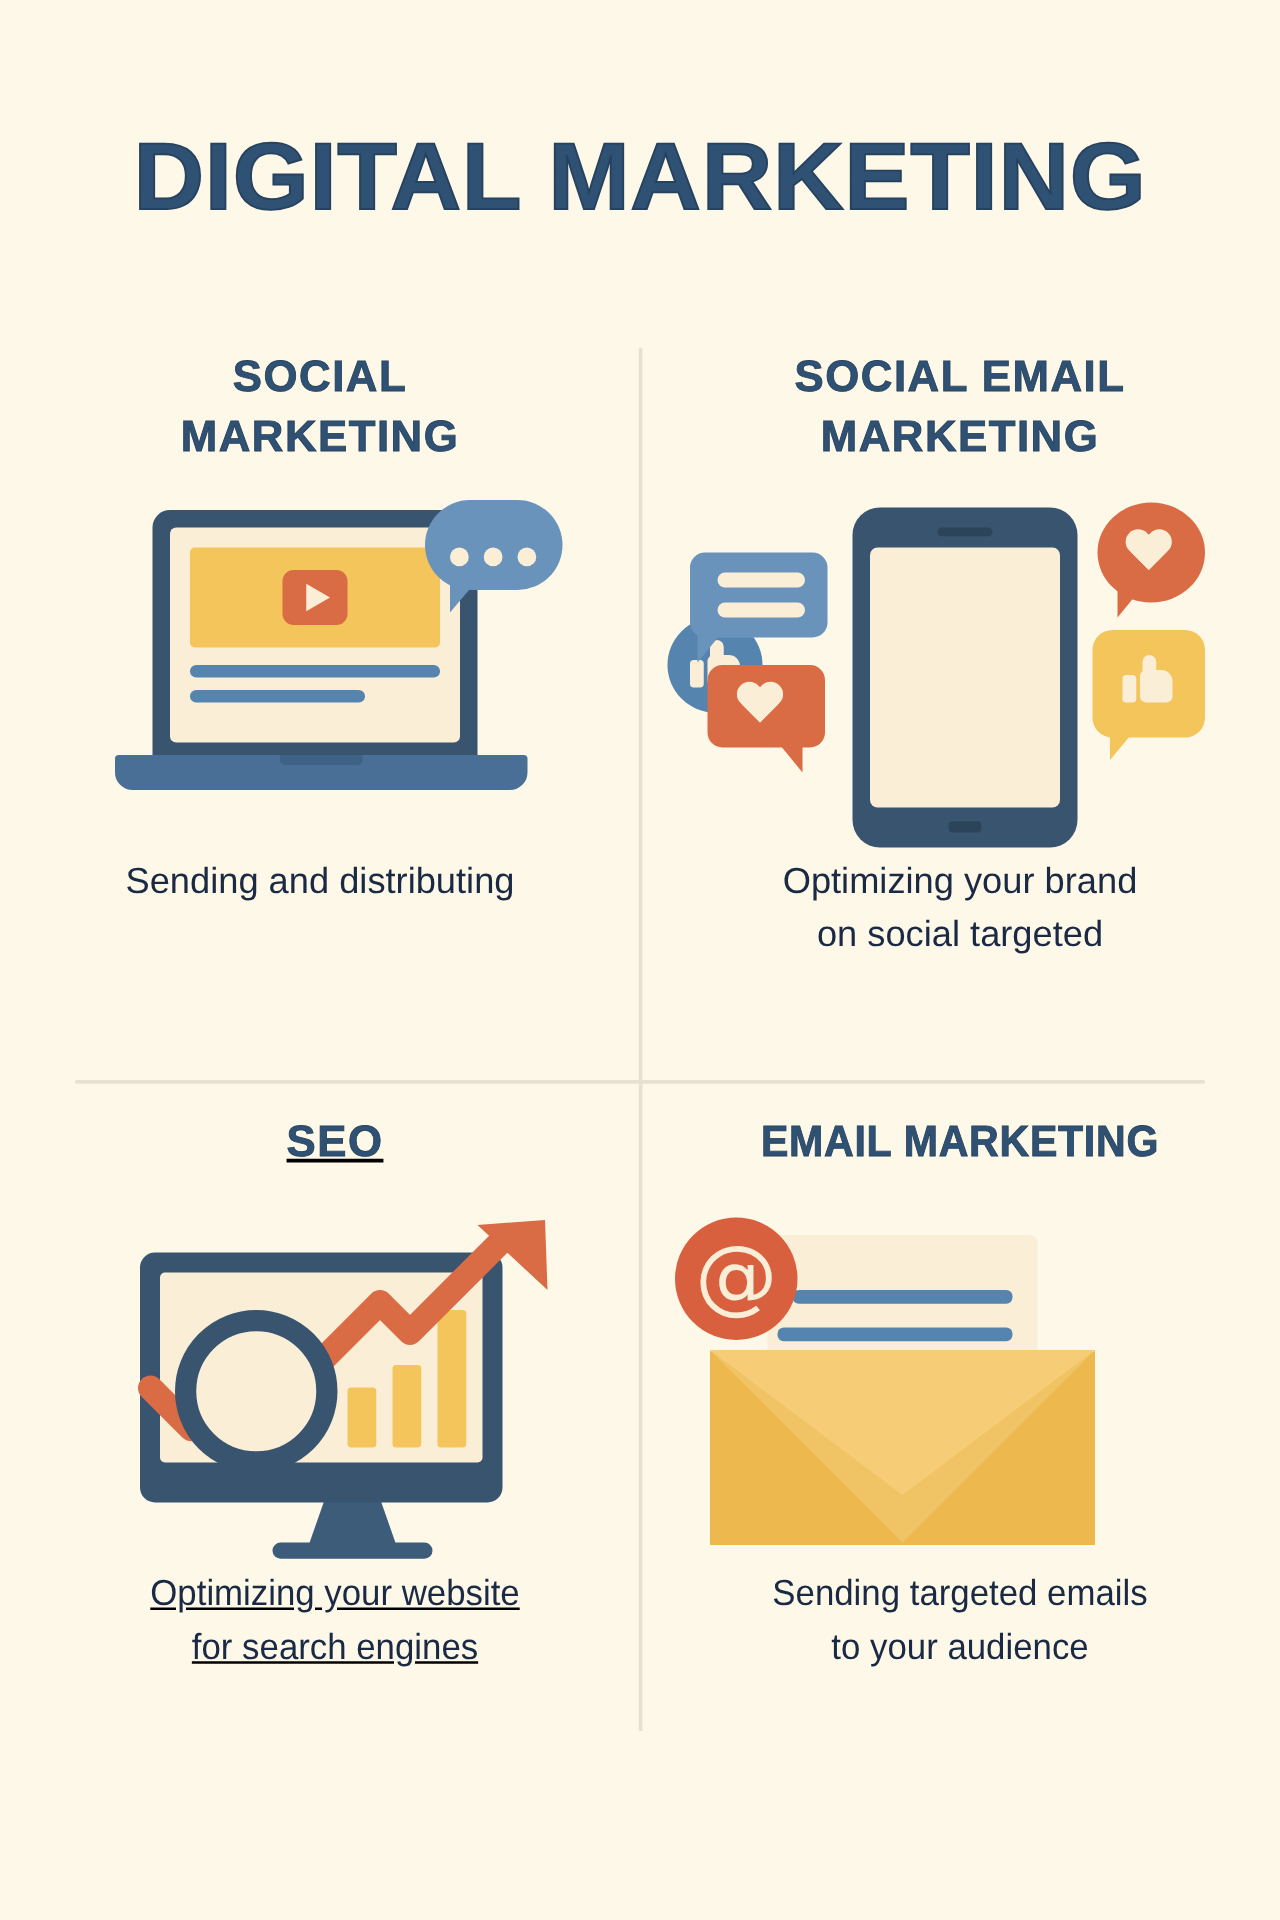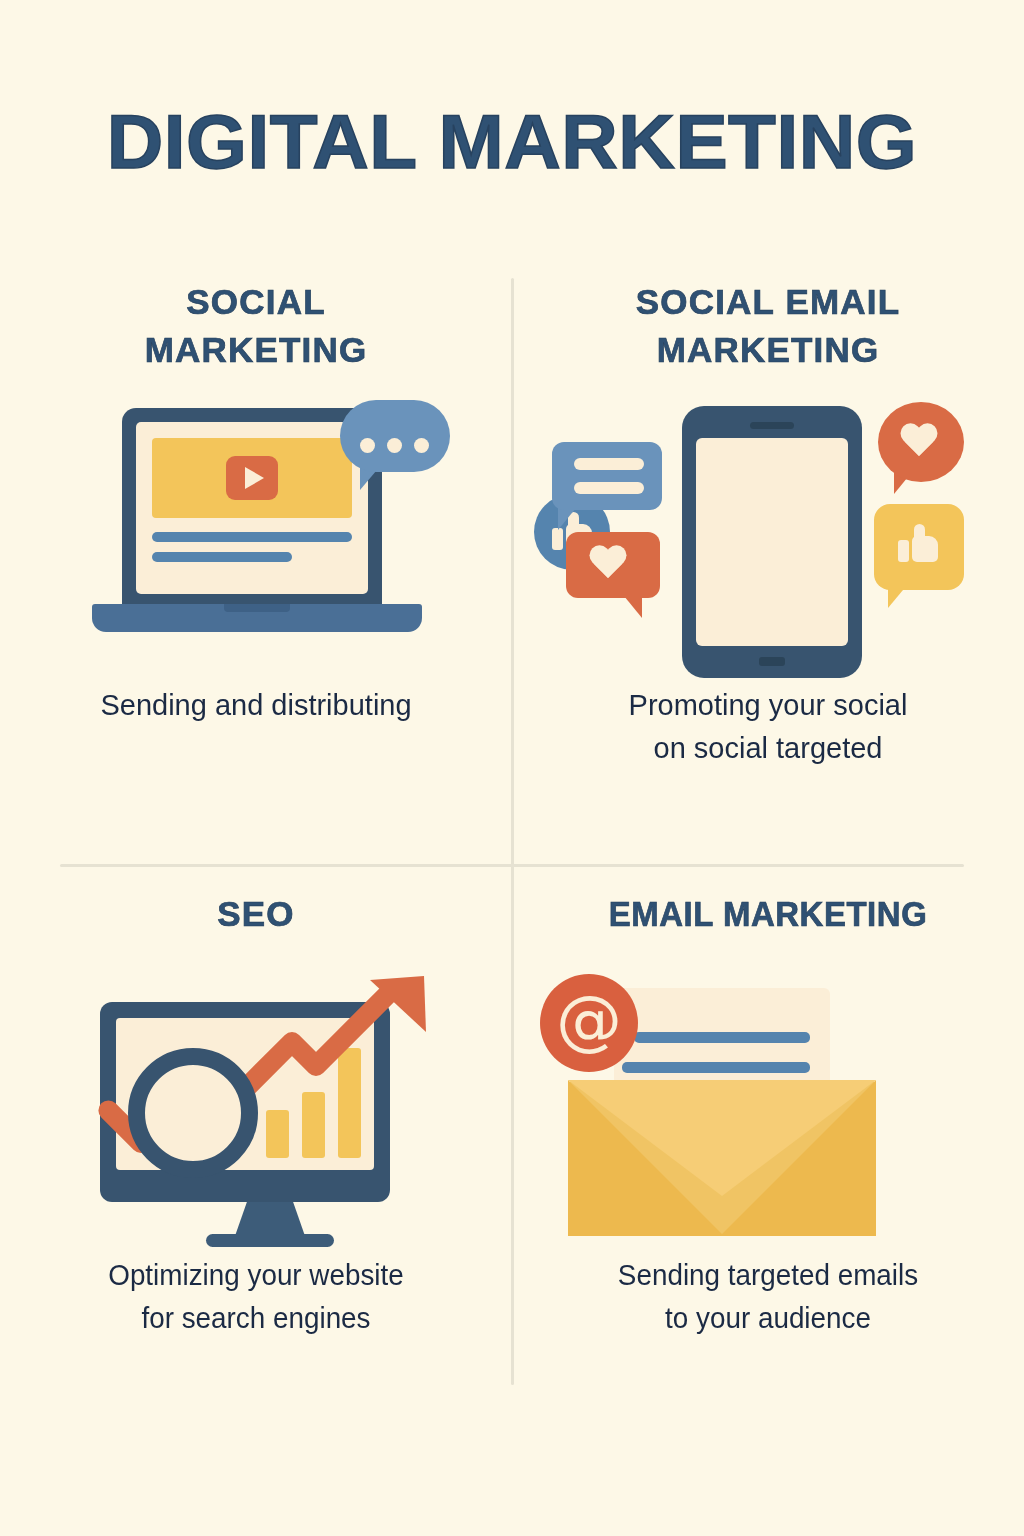--- a/index.html
+++ b/index.html
@@ -32,21 +32,21 @@
   }
   .h-divider{
     position:absolute;left:60px;top:864px;width:904px;height:3px;
     background:#e6e2d2;border-radius:2px;
   }
 
   
   .quad{position:absolute;width:512px;}
   .q1{left:0;top:278px;}
   .q2{left:512px;top:278px;}
-  .q3{left:0;top:890px;}
+  .q3{left:12px;top:890px;text-decoration:underline;}
   .q4{left:512px;top:890px;}
 
   .q-heading{
     text-align:center;
     font-weight:700;
     font-size:35px;
     line-height:48px;
     letter-spacing:1.2px;
     color:#2f5173;
     -webkit-text-stroke:0.7px #27425f;
@@ -349,21 +349,21 @@
         <div class="like-bubble-yellow"></div>
         <div class="thumb thumb-yellow">
           <div class="thumb-pad"></div>
           <div class="thumb-hand"></div>
           <div class="thumb-up"></div>
         </div>
       </div>
     </div>
 
     <div class="q-caption">
-      <div>Promoting your social</div>
+      <div>Optimizing your brand</div>
       <div>on social targeted</div>
     </div>
   </div>
 
   <div class="quad q3">
     <div class="q-heading">
       <div>SEO</div>
     </div>
 
     <div class="q-art">

